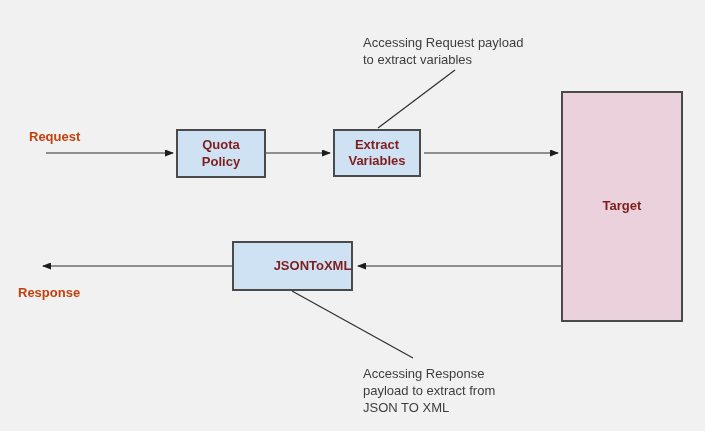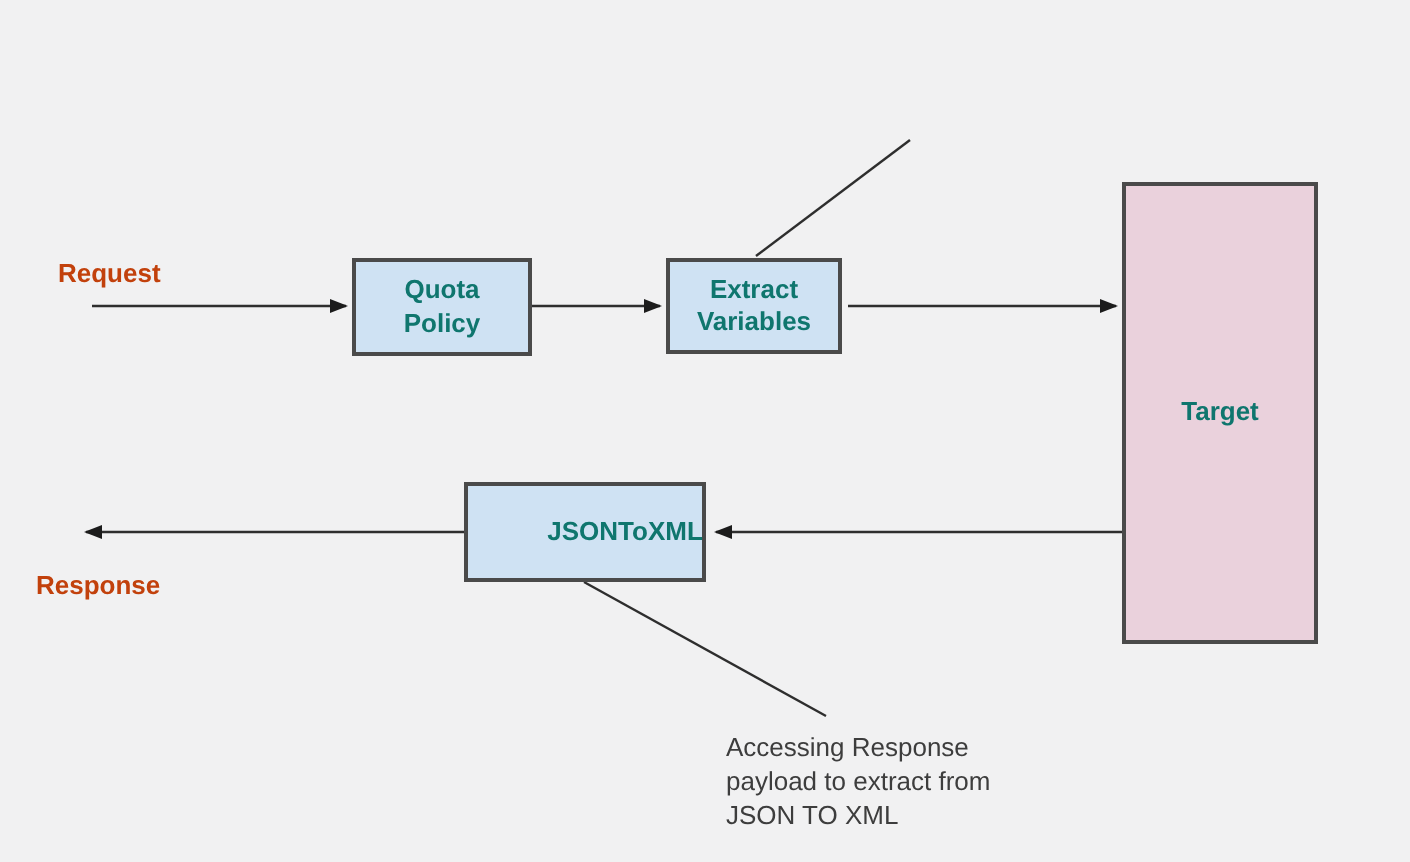--- a/index.html
+++ b/index.html
@@ -24,28 +24,28 @@
     position: absolute; top: 10px; left: 0; right: 0;
     text-align: center;
     font-size: 13px; font-weight: bold; color: #111;
   }
   .node {
     position: absolute;
     box-sizing: border-box;
     border: 2px solid var(--border, #4a4a4a);
     display: flex; align-items: center; justify-content: center;
     text-align: center;
-    font-size: 13px; font-weight: bold; color: #0f766e;
+    font-size: 13px; font-weight: bold; color: #7f1d1d;
     line-height: 1.25;
     white-space: pre-line;
   }
   .node-quota   { left: 176px; top: 129px; width: 90px;  height: 49px;  background: var(--policy-fill, #cfe2f3); }
   .node-extract { left: 333px; top: 129px; width: 88px;  height: 48px;  background: var(--policy-fill, #cfe2f3); }
   .node-json    { left: 232px; top: 241px; width: 121px; height: 50px;  background: var(--policy-fill, #cfe2f3); padding-left: 40px; }
-  .node-target  { left: 561px; top: 91px;  width: 98px; height: 231px; background: var(--target-fill, #ead1dc); text-align: right; }
+  .node-target  { left: 561px; top: 91px;  width: 122px; height: 231px; background: var(--target-fill, #ead1dc); text-align: right; }
   .flow-label {
     position: absolute;
     font-size: 13px; font-weight: bold; color: #c2410c; line-height: 1.1;
   }
   .label-request  { left: 29px; top: 130px; }
   .label-response { left: 18px; top: 240px; margin-top: 46px; }
   .annotation {
     position: absolute;
     font-size: 13px; color: #3d3d3d;
     line-height: 17px;
@@ -88,17 +88,19 @@
     <span>Extract
 Variables</span>
   </div>
   <div class="node node-json">
     <span>JSONToXML</span>
   </div>
 
   <div class="flow-label label-request">Request</div>
   <div class="flow-label label-response">Response</div>
 
+  <div class="annotation annotation-top">Accessing Request payload
+to extract variables</div>
   <div class="annotation annotation-bottom">Accessing Response
 payload to extract from
 JSON TO XML</div>
 
 </div>
 
 </body></html>

